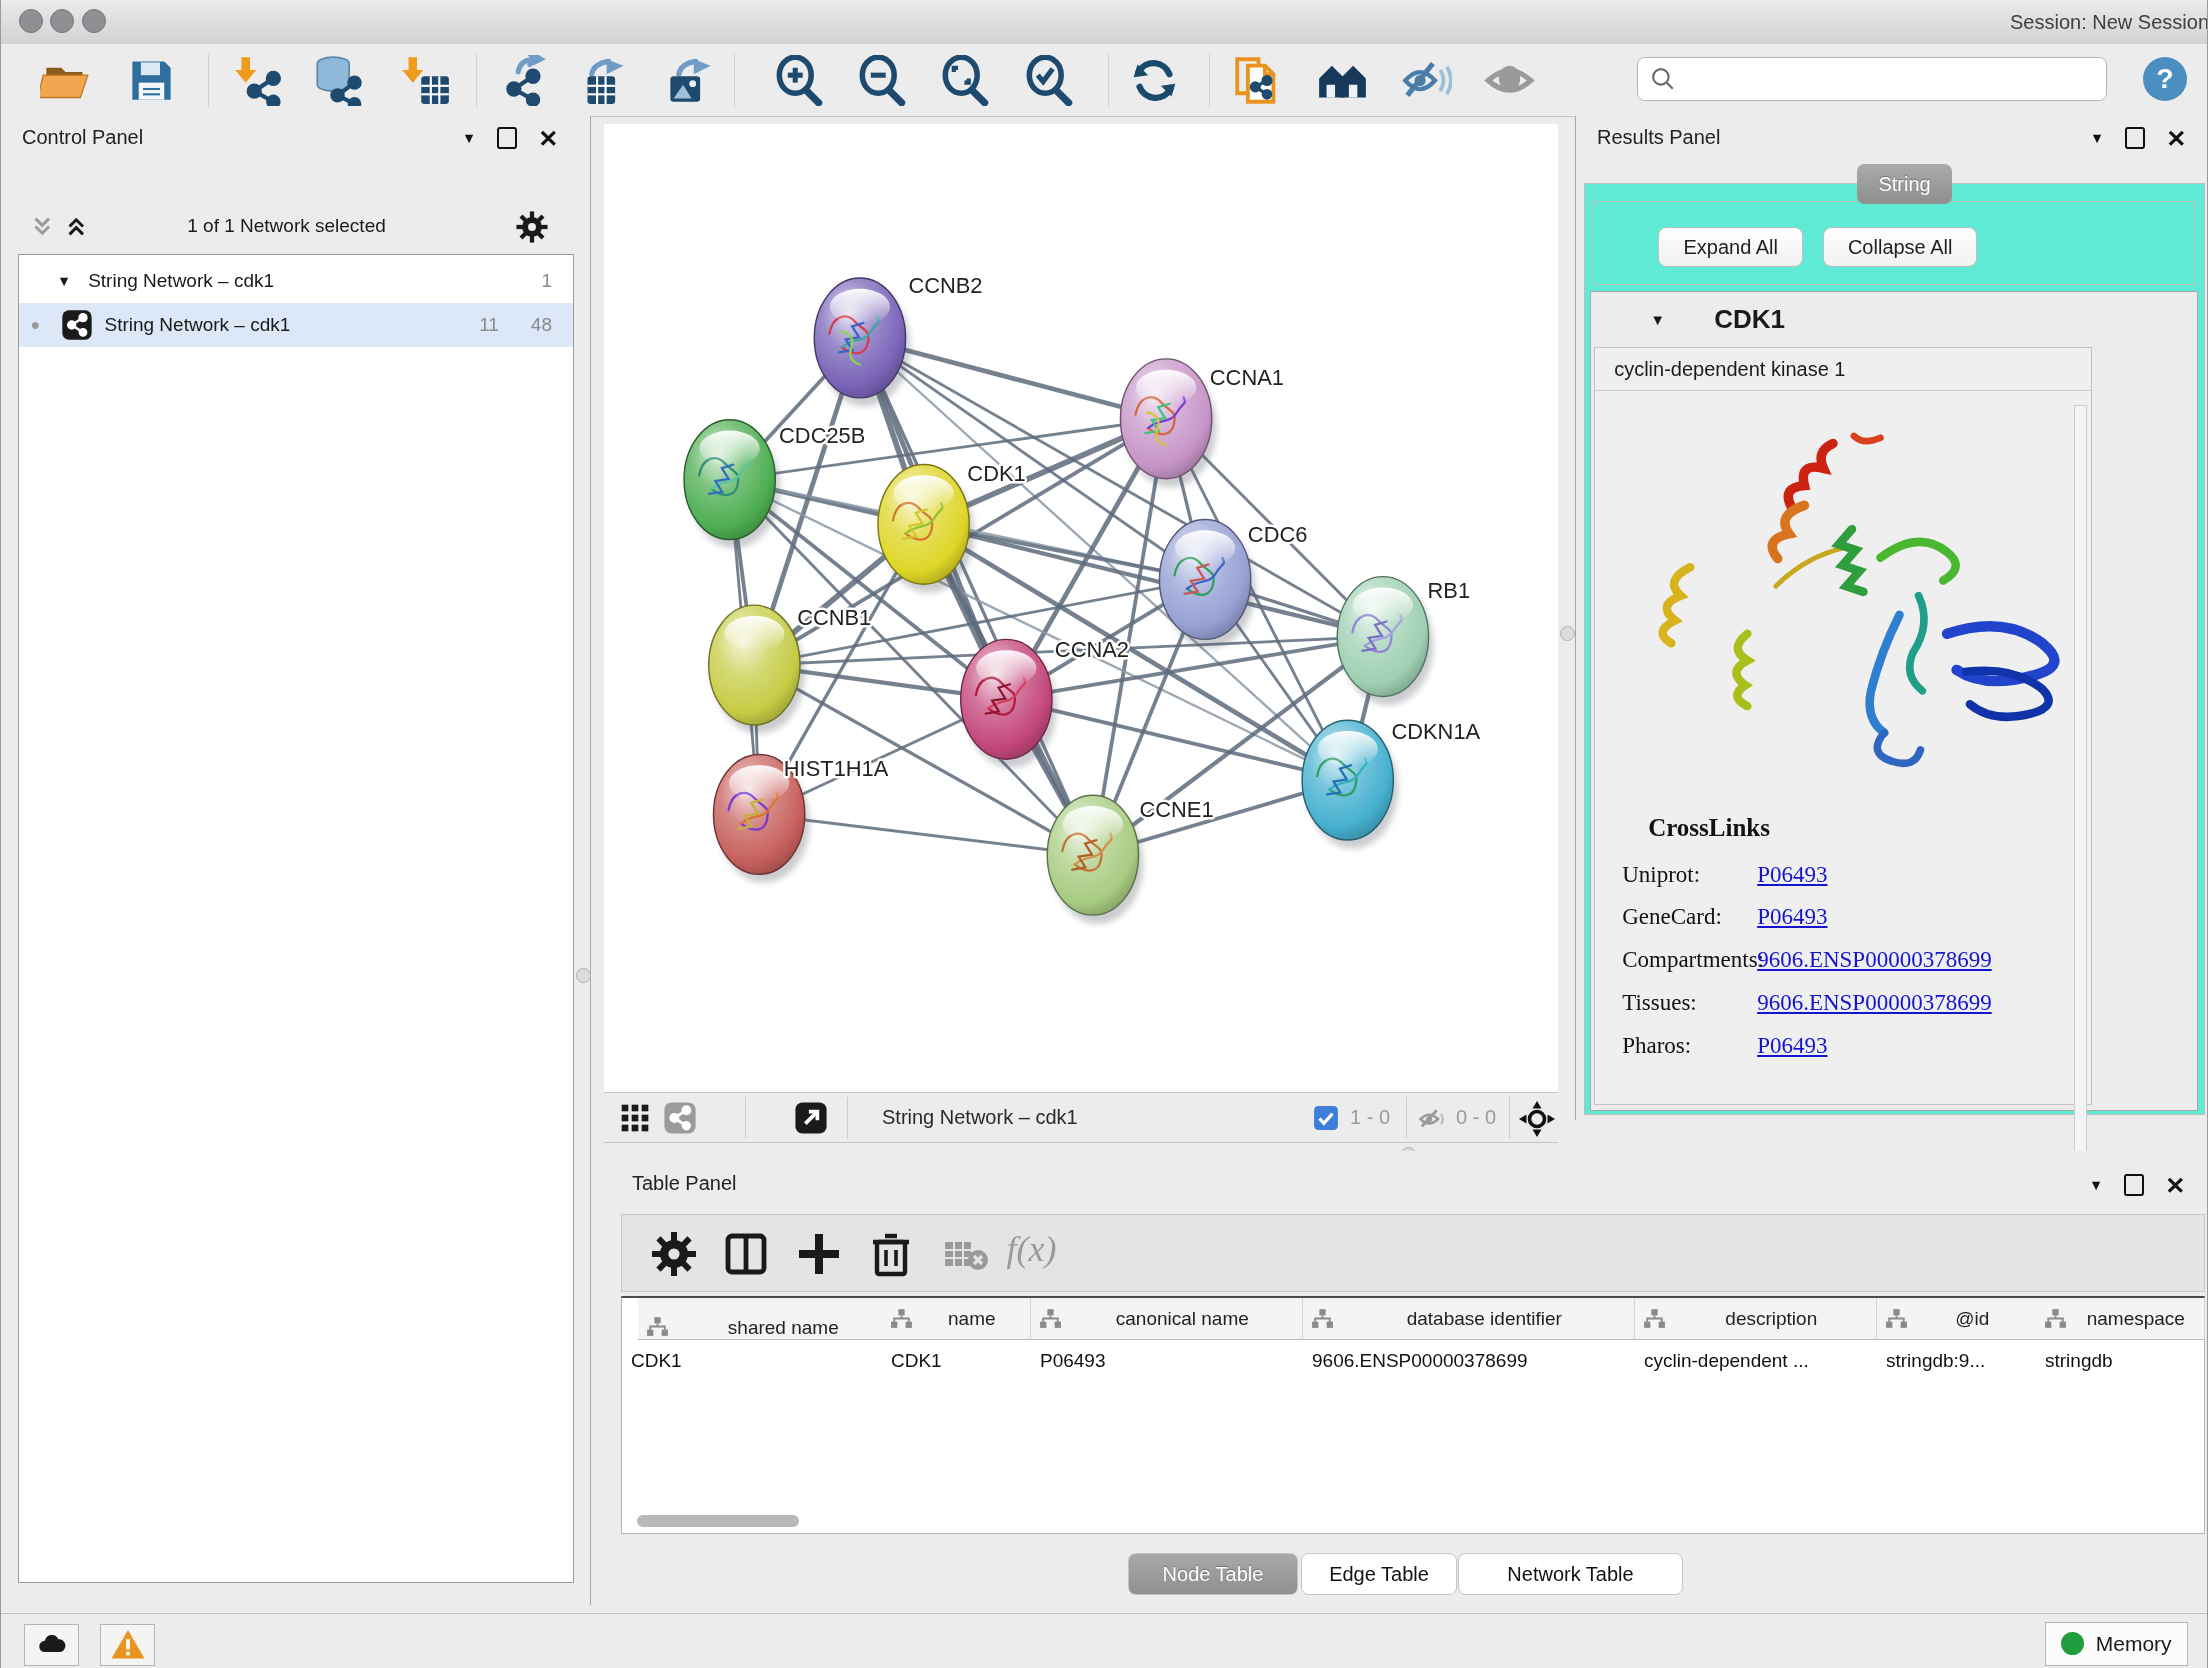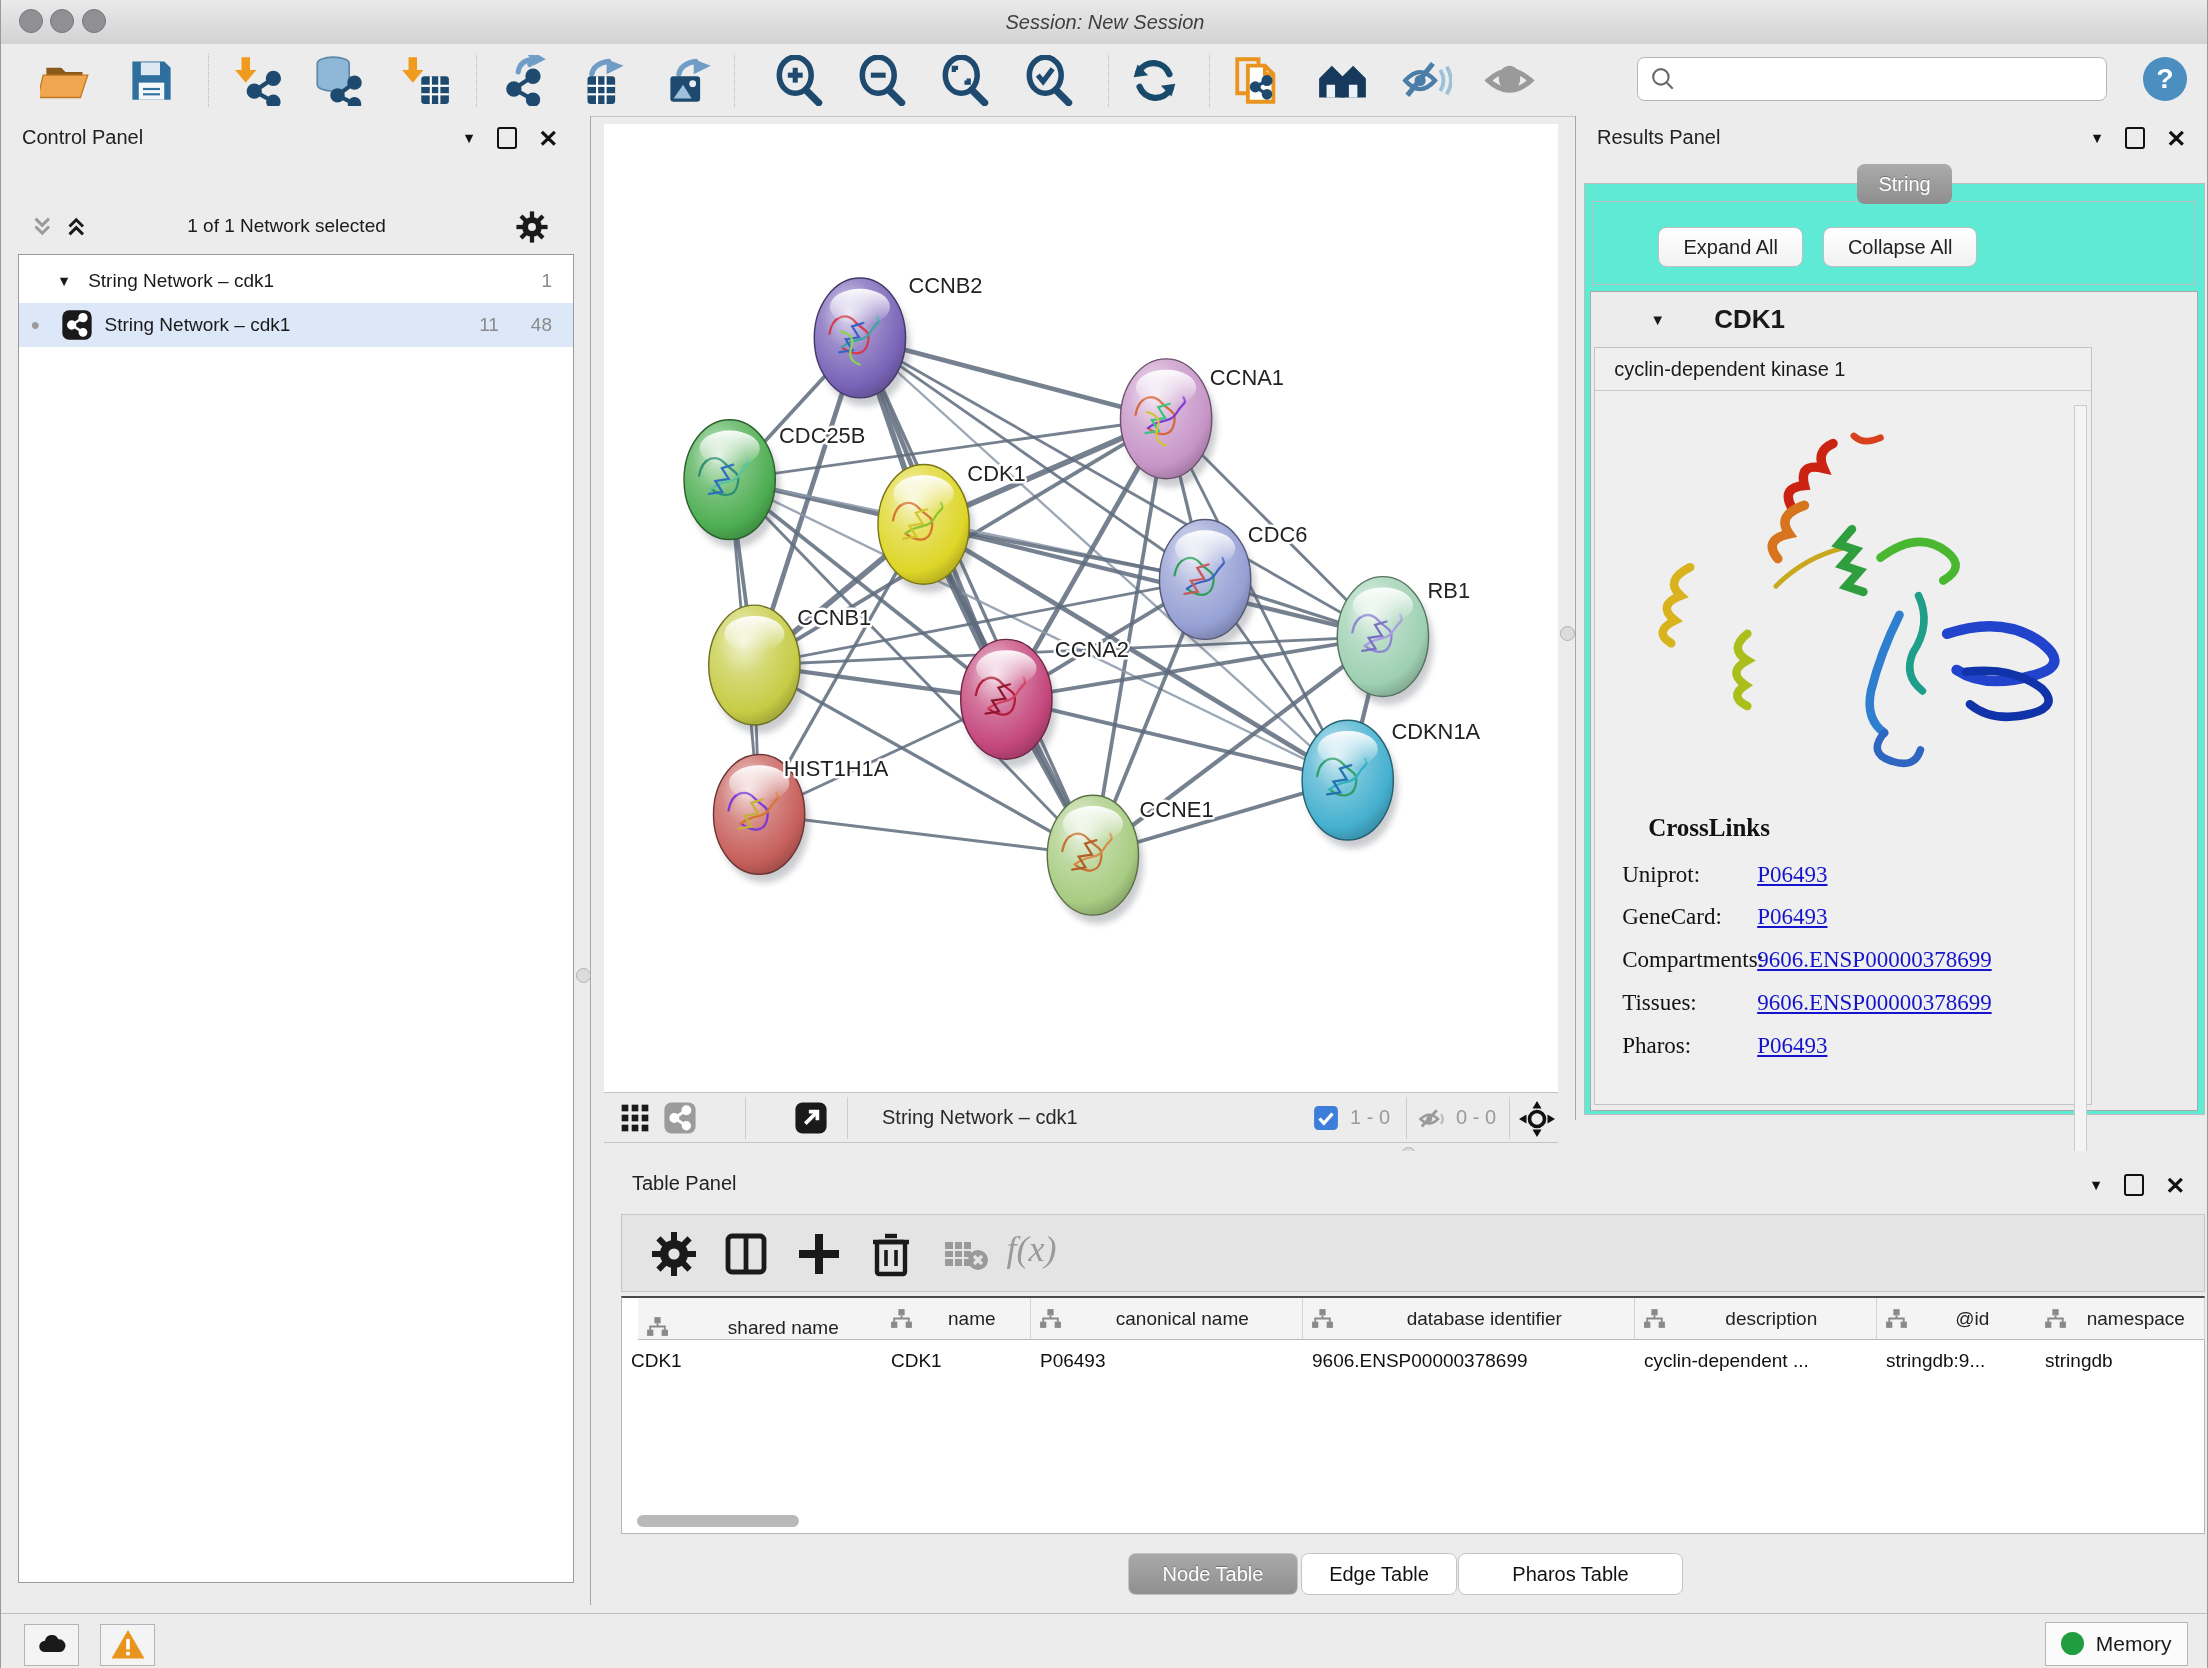--- a/index.html
+++ b/index.html
@@ -3,21 +3,21 @@
 <meta charset="utf-8">
 <style>
   html,body{margin:0;padding:0;}
   body{width:2208px;height:1668px;position:relative;background:#ececec;
        font-family:"Liberation Sans",sans-serif;color:#1a1a1a;overflow:hidden;
        border-left:1px solid #9a9a9a;border-right:1px solid #9a9a9a;box-sizing:border-box;}
   .abs{position:absolute;}
   
   #titlebar{left:0;top:0;width:2208px;height:44px;
     background:linear-gradient(#eaeaea,#d2d2d2);border-bottom:1px solid #a8a8a8;}
-  #titlebar .title{width:100%;text-align:center;line-height:44px;font-size:20px;color:#3f3f3f;font-style:italic;}
+  #titlebar .title{width:100%;text-align:right;line-height:44px;font-size:20px;color:#3f3f3f;}
   .traffic{width:22px;height:22px;border-radius:50%;background:#8f8f94;border:1px solid #77777c;top:8.6px;}
   
   #toolbar{left:0;top:44px;width:2208px;height:72px;background:#ececec;border-bottom:1px solid #c6c6c6;}
   .tbicon{position:absolute;top:11.4px;width:51px;height:51px;}
   .tbicon svg{width:51px;height:51px;}
   .tbsep{position:absolute;top:9.5px;width:0;height:53px;border-left:1.9px dotted #b9b9b9;}
   #searchbox{position:absolute;left:1636px;top:13.3px;width:468px;height:42px;background:#fff;
      border:1px solid #b5b5b5;border-radius:7.6px;display:flex;align-items:center;}
   #searchbox input{border:none;outline:none;flex:1;font-size:19px;font-family:"Liberation Sans",sans-serif;background:transparent;margin-left:5.7px;}
   #helpbtn{position:absolute;left:2142px;top:13.3px;width:44px;height:44px;border-radius:50%;
@@ -857,21 +857,21 @@
       <div class="td" style="left: 409px; width: 272px;">P06493</div>
       <div class="td" style="left: 681px; width: 332px;">9606.ENSP00000378699</div>
       <div class="td" style="left: 1013px; width: 242px;">cyclin-dependent ...</div>
       <div class="td" style="left: 1255px; width: 160px;">stringdb:9...</div>
       <div class="td" style="left: 1414px; width: 169px;">stringdb</div>
       <div id="hscroll"></div>
     </div>
   <div id="btabs">
       <div class="btab sel" style="left: 537px; width: 168px;">Node Table</div>
       <div class="btab" style="left: 710px; width: 154px;">Edge Table</div>
-      <div class="btab" style="left: 867px; width: 223px;">Pharos Table</div>
+      <div class="btab" style="left: 867px; width: 223px;">Network Table</div>
     </div>
 </div>
 
 <div id="statusbar" class="abs">
   <div class="sb-btn" style="left:23px">
     <svg viewBox="0 0 24 24" style="width:34px;height:34px">
         <path d="M7,17 a4,4 0 0 1 0,-8 a5,5 0 0 1 9.5,-1 a3.8,3.8 0 0 1 1,9z" fill="#1a1a1a"></path>
       </svg>
   </div>
   <div class="sb-btn" style="left:99px">

